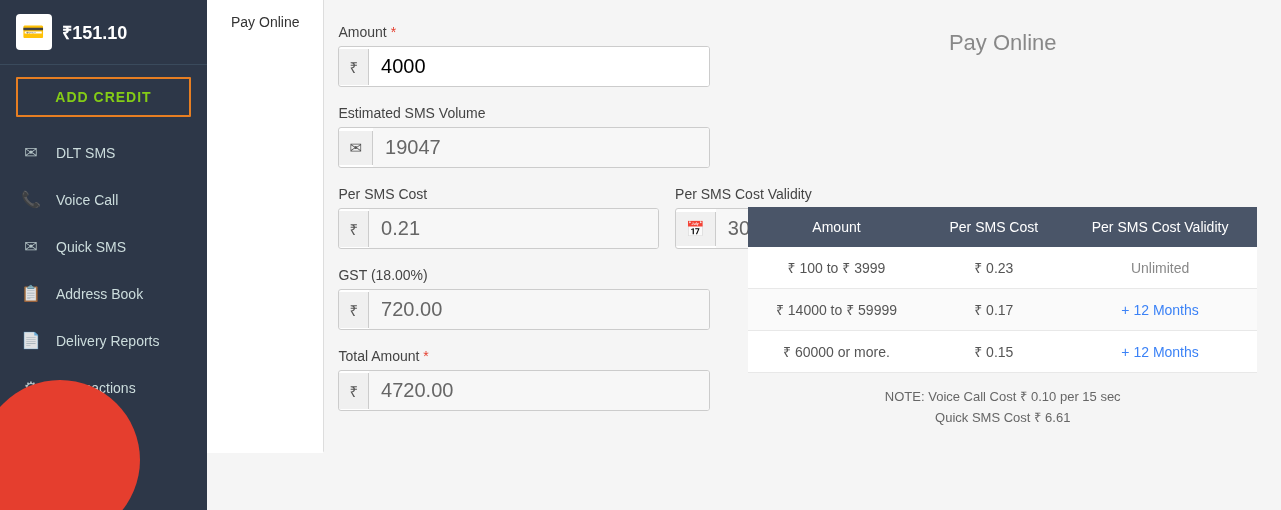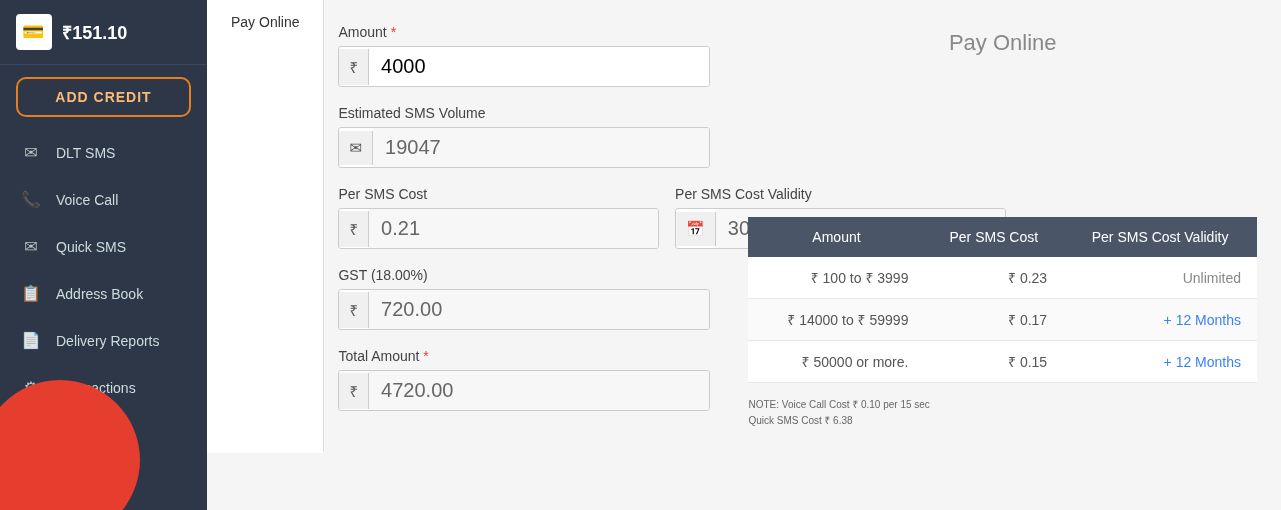--- a/index.html
+++ b/index.html
@@ -36,28 +36,28 @@
     }
     .balance {
       color: white;
       font-size: 18px;
       font-weight: bold;
     }
     .add-credit-btn {
       margin: 12px 16px;
       border: 2px solid #e67e22;
       background: transparent;
-      color: #fdba74;
+      color: #84cc16;
       font-weight: bold;
       font-size: 14px;
       letter-spacing: 1px;
       padding: 10px 0;
       width: calc(100% - 32px);
       cursor: pointer;
-      border-radius: 10px;
+      border-radius: 1px;
     }
 
     .nav-item {
       display: flex;
       align-items: center;
       gap: 14px;
       padding: 14px 20px;
       color: #cdd;
       cursor: pointer;
       font-size: 14px;
@@ -201,27 +201,27 @@
       background: white;
     }
     .pricing-table tbody tr:nth-child(even) {
       background: #fafafa;
     }
     .pricing-table tbody tr.highlight {
       background: #fff3e0;
     }
     .pricing-table tbody td {
       padding: 11px 16px;
-      text-align: right;
+      text-align: center;
       color: #555;
     }
 
     .note-text {
-      text-align: left;
-      font-size: 10px;
+      text-align: center;
+      font-size: 13px;
       color: #666;
       margin-top: 14px;
       line-height: 1.6;
     }
     .main-wrapper {
       position: relative;
       flex: 1;
       overflow: hidden;
     }
   </style>
@@ -354,27 +354,27 @@
                 <td>₹ 100  to  ₹ 3999</td>
                 <td>₹ 0.23</td>
                 <td style="color: rgb(136, 136, 136);">Unlimited</td>
               </tr>
               <tr>
                 <td>₹ 14000  to  ₹ 59999</td>
                 <td>₹ 0.17</td>
                 <td style="color: rgb(59, 130, 246);">+ 12 Months</td>
               </tr>
               <tr>
-                <td>₹ 50000 or more.</td>
+                <td>₹ 60000 or more.</td>
                 <td>₹ 0.15</td>
                 <td style="color: rgb(59, 130, 246);">+ 12 Months</td>
               </tr>
             </tbody>
         </table>
 
         <p class="note-text">
           <span>NOTE: Voice Call Cost ₹ 0.10 per 15 sec</span><br>
-          <span>Quick SMS Cost ₹ 6.38</span>
+          <span>Quick SMS Cost ₹ 6.61</span>
         </p>
       </div>
     </div>
   </div>
 </div>
 
 </body></html>

